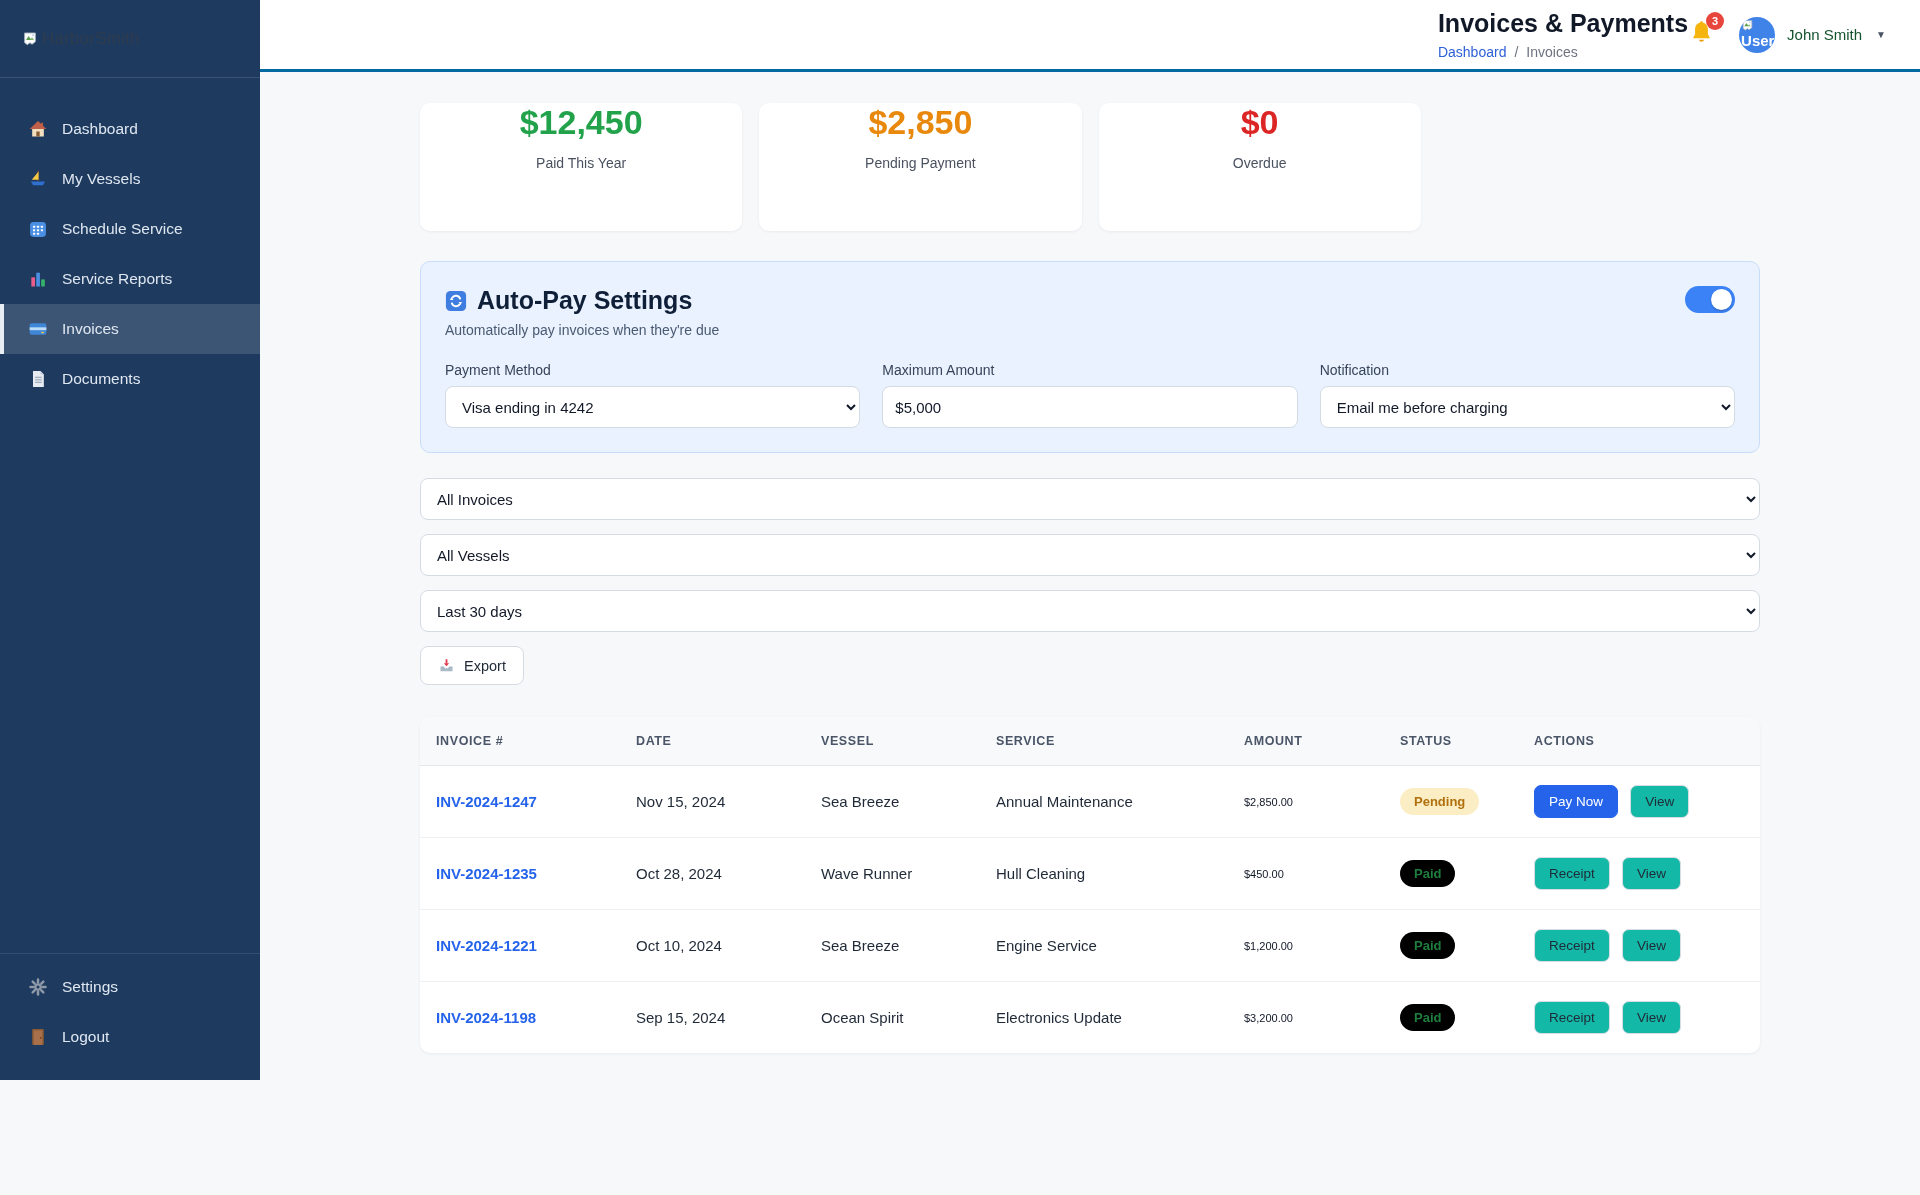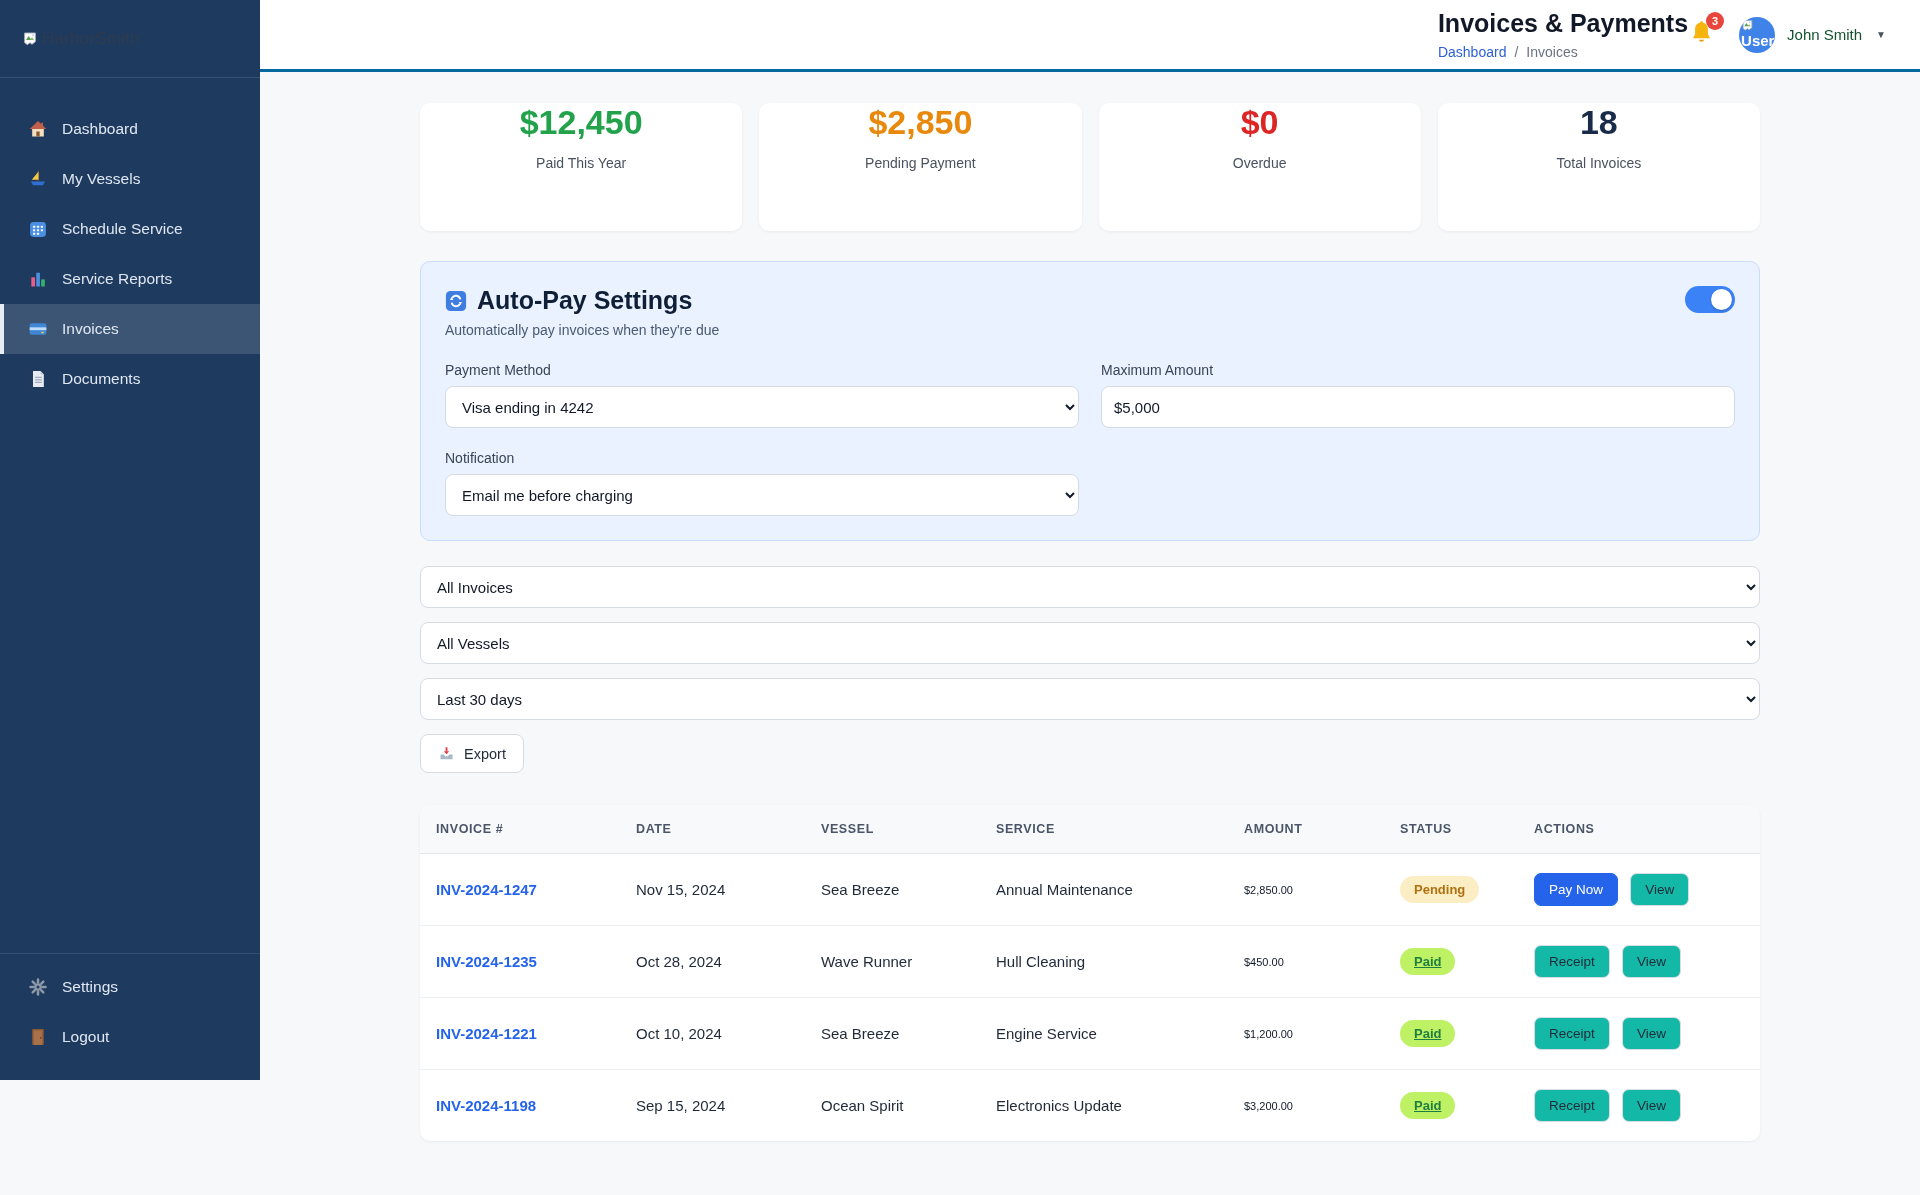--- a/index.html
+++ b/index.html
@@ -94,21 +94,21 @@
   .autopay-title .icon { width: 22px; height: 22px; }
   .autopay-sub { margin-top: 7px; font-size: 14px; color: #4a5a72; }
   .toggle {
     width: 50px; height: 27px; border-radius: 999px; background: #3b82f6;
     position: relative; cursor: pointer; flex-shrink: 0;
   }
   .toggle .knob {
     position: absolute; right: 3px; top: 3px; width: 21px; height: 21px;
     border-radius: 50%; background: #fff; box-shadow: 0 1px 2px rgba(0,0,0,.25);
   }
-  .autopay-fields { display: grid; grid-template-columns: repeat(2, 1fr); gap: 22px; margin-top: 24px; }
+  .autopay-fields { display: grid; grid-template-columns: repeat(3, 1fr); gap: 22px; margin-top: 24px; }
   .field-label { font-size: 14px; color: #37445a; margin-bottom: 8px; }
   select, input[type="text"] {
     width: 100%; height: 42px; padding: 0 12px; font-size: 15px;
     font-family: "Liberation Sans", sans-serif; color: #111827;
     background: #ffffff; border: 1px solid #d5dbe3; border-radius: 8px; outline: none;
   }
 
   
   .filters { margin-top: 25px; }
   .filters select { margin-bottom: 14px; height: 42px; }
@@ -132,21 +132,21 @@
   }
   tbody td { padding: 19px 16px; border-top: 1px solid #eef1f4; font-size: 15px; color: #1f2937; vertical-align: middle; }
   tbody tr:first-child td { border-top: none; }
   .inv-link { color: #2563eb; font-weight: 700; text-decoration: none; cursor: pointer; }
   .amount { font-weight: 400; color: #111827; font-size: 11px; }
   .badge {
     display: inline-block; padding: 6px 14px; border-radius: 999px;
     font-size: 13px; font-weight: 700;
   }
   .badge.pending { background: #fbeec5; color: #b1700e; }
-  .badge.paid { background: #bef264; color: #1e7e3e; text-decoration: underline; }
+  .badge.paid { background: #000000; color: #1e7e3e; }
   .btn {
     display: inline-block; padding: 8px 14px; border-radius: 7px; font-size: 13.5px;
     font-family: "Liberation Sans", sans-serif; cursor: pointer; border: 1px solid transparent;
   }
   .btn + .btn { margin-left: 8px; }
   .btn-primary { background: #2563eb; color: #fff; font-weight: 400; border-color: #2563eb; }
   .btn-outline { background: #14b8a6; color: #1f2937; border-color: #d8dde4; }
 
   
   .pagination {
@@ -352,24 +352,20 @@
             <div class="card-value" style="color:#22a24a">$12,450</div>
             <div class="card-label">Paid This Year</div>
           </div>
           <div class="card">
             <div class="card-value" style="color:#e8890d">$2,850</div>
             <div class="card-label">Pending Payment</div>
           </div>
           <div class="card">
             <div class="card-value" style="color:#dc2626">$0</div>
             <div class="card-label">Overdue</div>
-          </div>
-          <div class="card">
-            <div class="card-value" style="color:#1a2b49">18</div>
-            <div class="card-label">Total Invoices</div>
           </div>
         </div>
 
         <section class="autopay">
           <div class="autopay-head">
             <div>
               <div class="autopay-title">
                 <svg class="icon">
                     <use href="#i-refresh"></use>
                   </svg>

